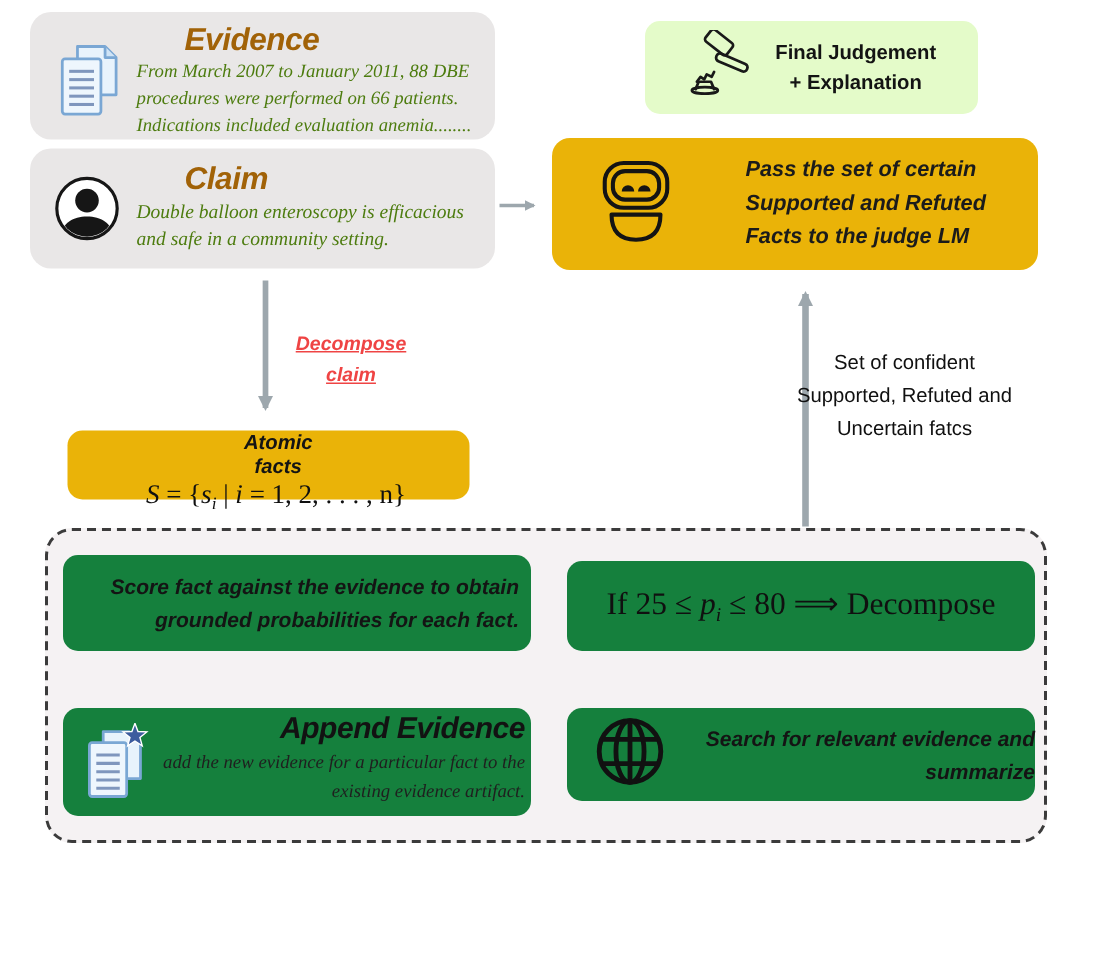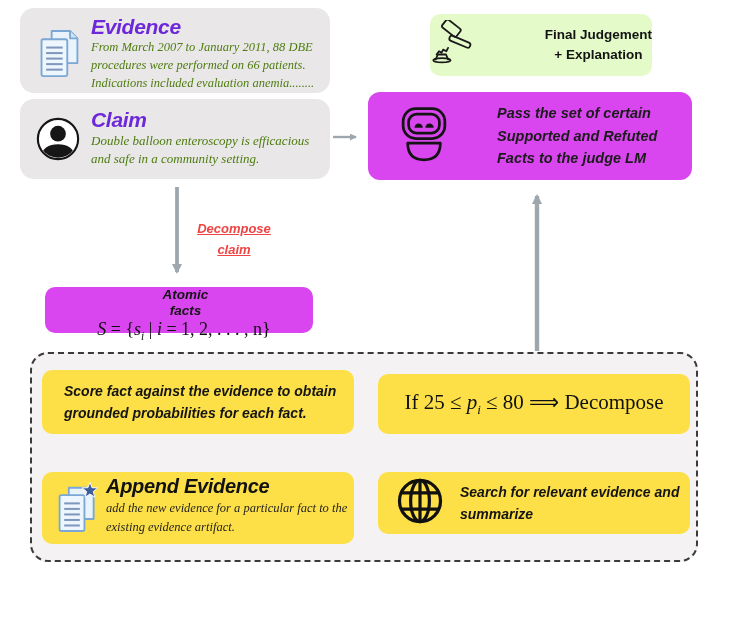--- a/index.html
+++ b/index.html
@@ -2,35 +2,35 @@
 <html><head>
 <meta charset="utf-8">
 <style>
   html,body { margin:0; padding:0; background:#ffffff; }
   .canvas {
     position:relative; width:732px; height:636px; background:#ffffff;
     font-family:"Liberation Sans", sans-serif; overflow:hidden;
   }
   .box { position:absolute; border-radius:14px; }
   .graybg  { background:#e9e7e7; }
-  .pinkbg  { background:#d946ef; }
+  .pinkbg  { background:#eab308; }
   .greenbg { background:#e4fbc9; }
-  .card { position:absolute; background:#fde047; border-radius:10px; }
-
-  .h-title { font:italic 700 21px "Liberation Sans", sans-serif; color:#6d28d9; letter-spacing:-0.3px; }
+  .card { position:absolute; background:#15803d; border-radius:10px;text-align:right; }
+
+  .h-title { font:italic 700 21px "Liberation Sans", sans-serif; color:#a16207; letter-spacing:-0.3px;margin-left:32px; }
   .serif-it { font:italic 400 12.5px "Liberation Serif", serif; color:#4d7c0f; line-height:1.42; }
 
   .evidence-icon-pos { position:absolute; left:16px; top:20px; }
   .ev-content { position:absolute; left:71px; top:7px; width:238px; }
 
   .claim-icon-pos { position:absolute; left:15px; top:17px; }
   .claim-content { position:absolute; left:71px; top:9px; width:240px; }
   .claim-body { font-size:13px; }
 
-  .green-box { display:flex; align-items:center; justify-content:space-between; gap:13px; border-radius:10px; }
+  .green-box { display:flex; align-items:center; justify-content:center; gap:13px; border-radius:10px; }
   .green-text { font:700 13.5px "Liberation Sans", sans-serif; color:#131313; text-align:center; line-height:1.45; }
 
   .judge-box { display:flex; align-items:center; border-radius:12px; }
   .robot-pos { margin-left:27px; }
   .judge-text { font:italic 600 14.5px "Liberation Sans", sans-serif; color:#1b1b1b; width:218px; margin-left:44px; line-height:1.55; }
 
   .decompose { position:absolute; left:188px; top:218px; width:92px; text-align:center;
     font:italic 700 13px "Liberation Sans", sans-serif; color:#ef4444; line-height:1.65; }
   .decompose div { text-decoration:underline; }
 
@@ -168,20 +168,21 @@
   <div class="decompose">
     <div>Decompose</div>
     <div>claim</div>
   </div>
 
   <div class="box pinkbg atomic-box" style="left:45px; top:287px; width:268px; height:46px;flex-direction:column;">
     <div class="atomic-label">Atomic facts</div>
     <div class="formula"><span class="it">S</span><span> = {</span><span class="it">s</span><sub class="it">i</sub><span> | </span><span class="it">i</span><span> = 1, 2, . . . , n}</span></div>
   </div>
 
+  <div class="set-label">Set of confident Supported, Refuted and Uncertain fatcs</div>
 
   <div class="dashed-box"></div>
 
   <div class="card score-box" style="left:42px; top:370px; width:312px; height:64px;">
     <div class="score-text">Score fact against the evidence to obtain grounded probabilities for each fact.</div>
   </div>
 
   <div class="card if-box" style="left:378px; top:374px; width:312px; height:60px;">
     <div class="if-formula"><span>If 25 ≤ </span><span class="it">p</span><sub class="it">i</sub><span> ≤ 80 </span><span class="long-arrow-glyph">⟹</span><span>  Decompose</span></div>
   </div>

